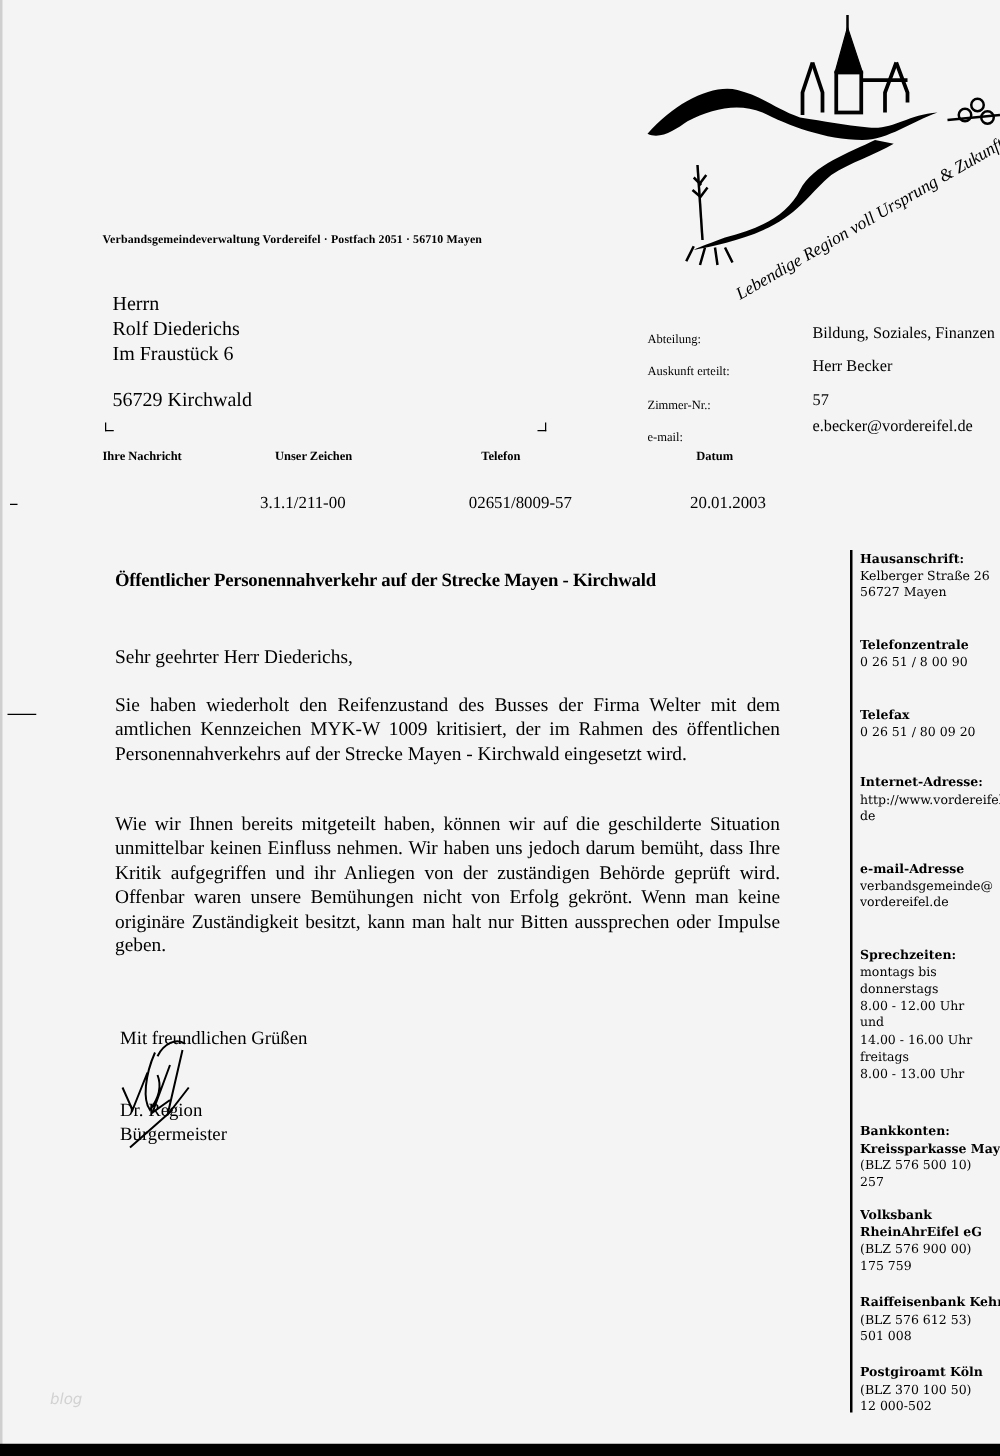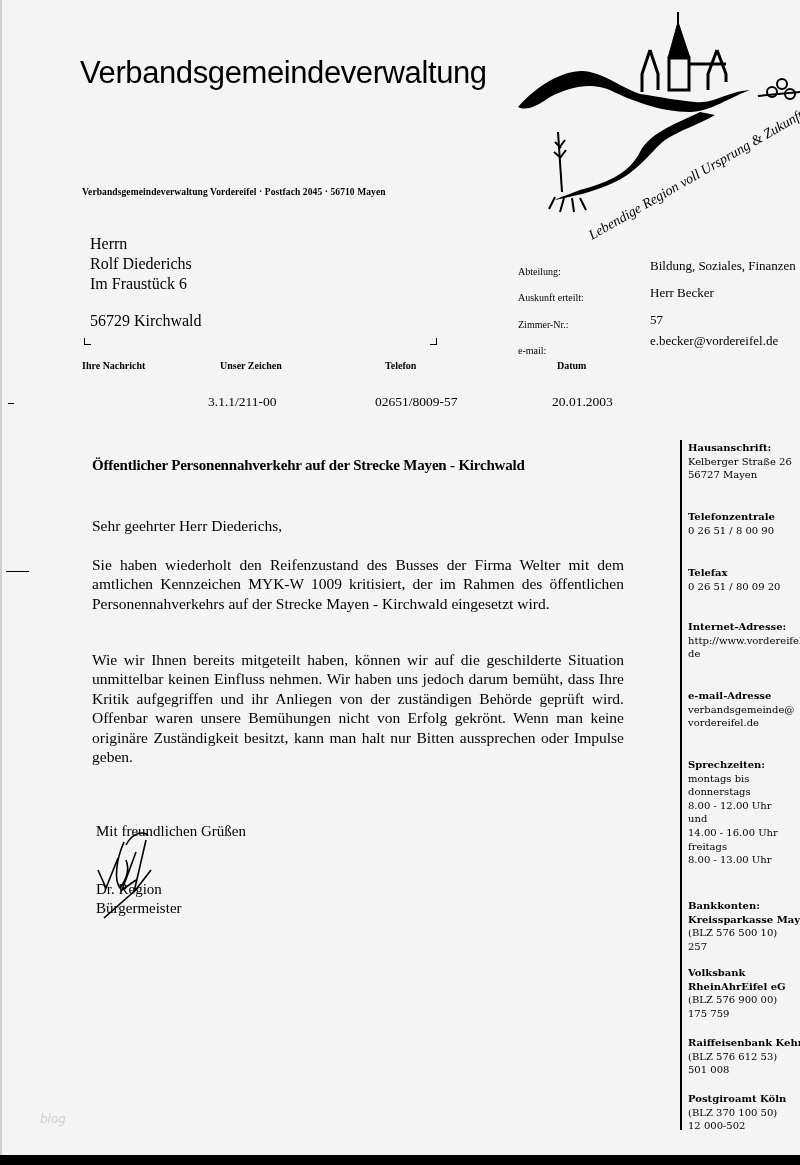--- a/index.html
+++ b/index.html
@@ -44,23 +44,22 @@
   .fold-mark { background: #000; height: 1px; }
   .bottom-bar { left: 0; top: 1155px; width: 800px; height: 10px; background: #000; }
   .watermark { left: 40px; top: 1112px; font-family: "DejaVu Sans", sans-serif; font-size: 12px; color: #d2d2d2; font-style: italic; }
 </style>
 </head>
 <body>
 
 <div class="abs left-edge"></div>
 
 <div class="abs org-name">
-  <div>Verbandsgemeindeverwaltung</div>
 </div>
-<div class="abs sender-line">Verbandsgemeindeverwaltung Vordereifel · Postfach 2045 · 56710 Mayen</div>
+<div class="abs sender-line">Verbandsgemeindeverwaltung Vordereifel · Postfach 2051 · 56710 Mayen</div>
 
 <svg class="abs logo" viewBox="0 0 300 235">
   <g fill="#000" stroke="#000">
     <polygon points="178,10 168,46 190,46"></polygon>
     <line x1="178" y1="0" x2="178" y2="12" stroke-width="2"></line>
     <rect x="169" y="46" width="20" height="32" fill="none" stroke-width="3"></rect>
     <polyline points="150,38 142,62 142,80" fill="none" stroke-width="3"></polyline>
     <polyline points="150,38 158,62 158,78" fill="none" stroke-width="3"></polyline>
     <polyline points="217,38 208,62 208,78" fill="none" stroke-width="3"></polyline>
     <polyline points="217,38 226,62 226,70" fill="none" stroke-width="3"></polyline>

